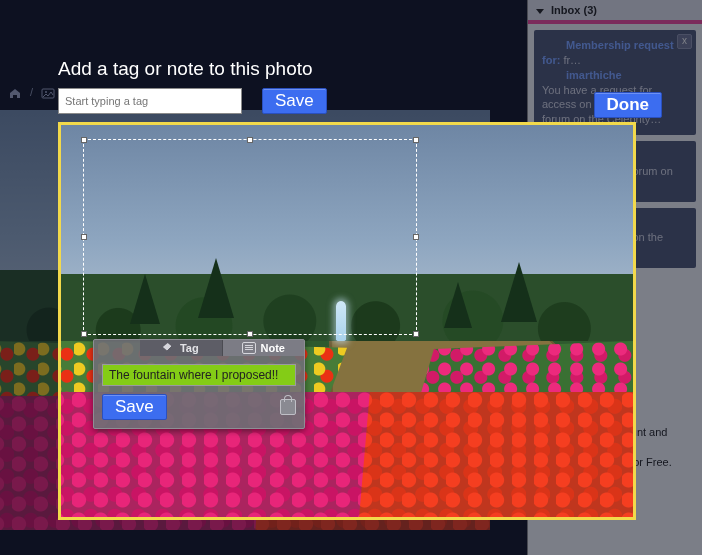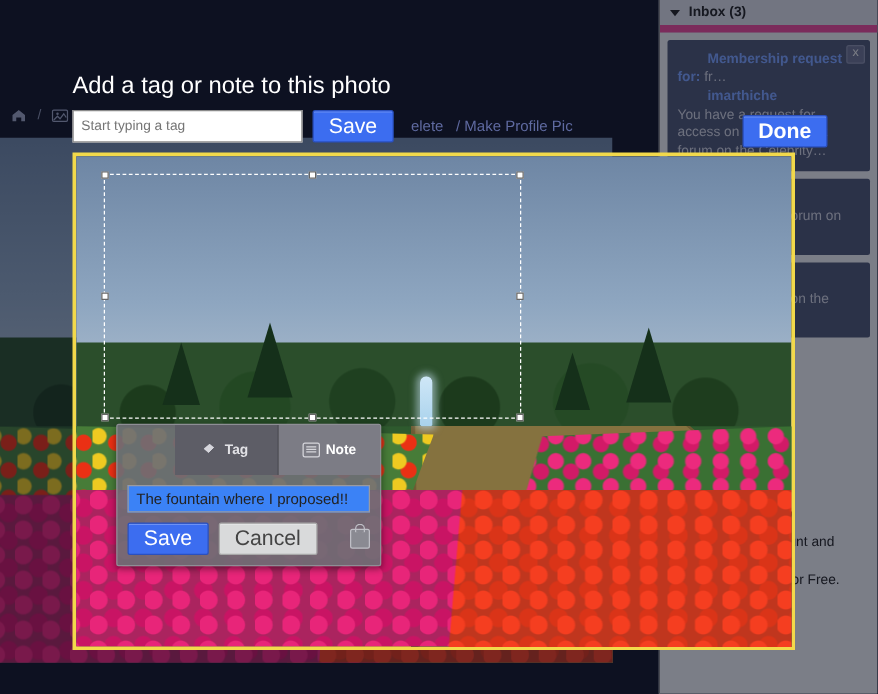--- a/index.html
+++ b/index.html
@@ -26,21 +26,21 @@
     color: #222;
     font-size: 11px;
     box-sizing: border-box;
     border-left: 1px solid #888;
     overflow: hidden;
   }
   .inbox-header {
     padding: 4px 8px;
     font-weight: bold;
     color: #222;
-    border-bottom: 6px solid #ec4899;
+    border-bottom: 4px solid #ec4899;
     background: #dadde4;
   }
   .inbox-header .arrow {
     display: inline-block;
     width: 0; height: 0;
     border-left: 4px solid transparent;
     border-right: 4px solid transparent;
     border-top: 5px solid #222;
     margin-right: 4px;
     vertical-align: middle;
@@ -186,21 +186,21 @@
   }
   .overlay h1 {
     margin: 0 0 8px 0;
     font-size: 19px;
     font-weight: normal;
     color: #fff;
   }
   .overlay-top {
     display: flex;
     align-items: center;
-    gap: 8px;
+    gap: 20px;
     margin-bottom: 8px;
   }
   .tag-input {
     width: 170px;
     height: 20px;
     border: 1px solid #8a8a8a;
     background: #fff;
     color: #888;
     font-size: 11px;
     padding: 2px 6px;
@@ -274,21 +274,21 @@
     top: 214px;
     width: 210px;
     background: rgba(110,110,116,0.92);
     border: 1px solid #8e8e95;
     border-radius: 2px;
     padding: 0 0 8px 0;
     box-shadow: 0 2px 6px rgba(0,0,0,0.45);
   }
   .note-tabs {
     display: flex;
-    height: 40px;
+    height: 16px;
     margin-left: 46px;
   }
   .note-tab {
     flex: 1;
     display: flex;
     align-items: center;
     justify-content: center;
     gap: 5px;
     font-size: 11px;
     font-weight: bold;
@@ -320,21 +320,21 @@
     box-shadow: 0 2px 0 #d6d6dc, 0 4px 0 #d6d6dc;
   }
   .note-body {
     padding: 8px;
   }
   .note-input {
     width: 100%;
     box-sizing: border-box;
     height: 22px;
     border: 1px solid #9a9aa0;
-    background: #3b82f6;
+    background: #84cc16;
     color: #222;
     font-size: 12px;
     padding: 2px 6px;
     outline: none;
   }
   .note-actions {
     display: flex;
     gap: 8px;
     padding: 0 8px;
     align-items: center;
@@ -470,21 +470,20 @@
 
 <div class="backdrop"></div>
 
 <div class="overlay">
   <h1>Add a tag or note to this photo</h1>
 
   <div class="overlay-top">
     <input class="tag-input" type="text" placeholder="Start typing a tag" style="">
     <div class="btn">Save</div>
 
-    <span style="color:#5f6aa0;margin-left:6px">elete &nbsp; / <span>Make Profile Pic</span></span>
   </div>
 
   <div class="done-wrap">
     <div class="btn">Done</div>
   </div>
 
   <div class="photo-frame">
     <div class="garden">
       <div class="sky"></div>
       <div class="trees"></div>
@@ -521,18 +520,17 @@
         <div class="note-tab active">
           <span class="ico ico-note"></span>
           <span>Note</span>
         </div>
       </div>
       <div class="note-body">
         <input class="note-input" type="text" value="The fountain where I proposed!!" style="">
       </div>
       <div class="note-actions">
         <div class="btn">Save</div>
-        <div class="btn grey">Cancel</div>
         <div class="lock-ico"></div>
       </div>
     </div>
   </div>
 </div>
 
 </body></html>

